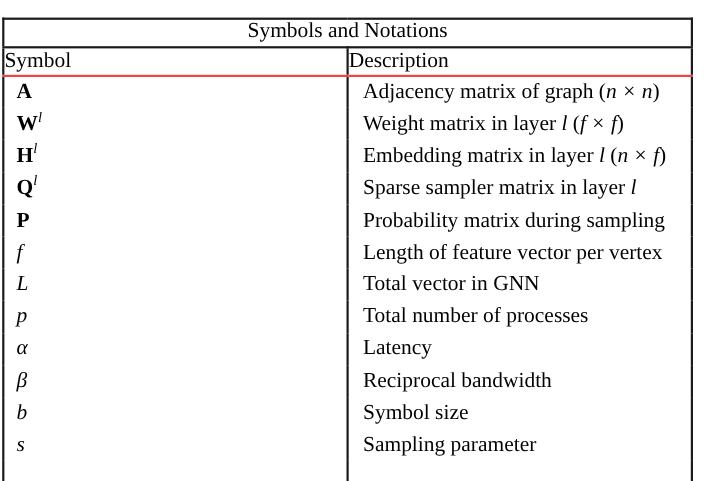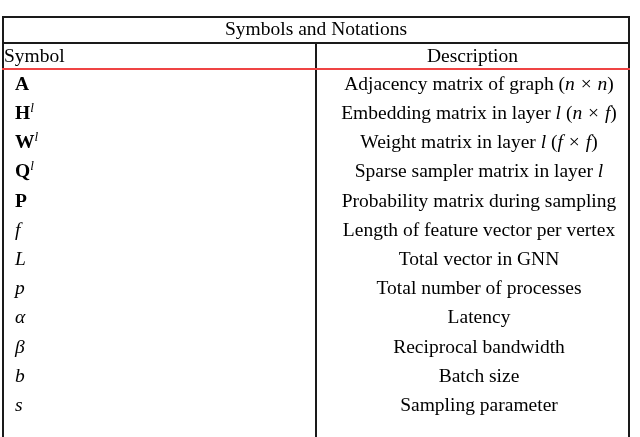--- a/index.html
+++ b/index.html
@@ -64,21 +64,21 @@
   td.col-sym {
     width: 183px;
     padding-left: 11px;
     box-sizing: border-box;
     text-align: left;
     white-space: nowrap;
   }
   td.col-desc {
     padding-left: 13px;
     box-sizing: border-box;
-    text-align: center;
+    text-align: left;
     white-space: nowrap;
     border-left: 2px solid #1a1a1a;
   }
 
   tr.data-row td {
     font-size: 19.5px;
     line-height: 1;
     height: 29.2px;
     padding: 0;
     vertical-align: middle;
@@ -108,26 +108,26 @@
       <tr class="head-row">
         <td class="col-sym">Symbol</td>
         <td class="col-desc">Description</td>
       </tr>
 
     <tr class="data-row">
           <td class="col-sym"><span class="cell-text"><span class="mbf">A</span></span></td>
           <td class="col-desc"><span class="cell-text"><span>Adjacency matrix of graph</span><span> (<span class="mit">n</span> <span class="times">×</span> <span class="mit">n</span>)</span></span></td>
         </tr>
         <tr class="data-row">
+          <td class="col-sym"><span class="cell-text"><span class="mbf">W</span><span class="sup">l</span></span></td>
+          <td class="col-desc"><span class="cell-text"><span>Weight matrix in layer</span><span> <span class="mit">l</span> (<span class="mit">f</span> <span class="times">×</span> <span class="mit">f</span>)</span></span></td>
+        </tr>
+        <tr class="data-row">
           <td class="col-sym"><span class="cell-text"><span class="mbf">H</span><span class="sup">l</span></span></td>
           <td class="col-desc"><span class="cell-text"><span>Embedding matrix in layer</span><span> <span class="mit">l</span> (<span class="mit">n</span> <span class="times">×</span> <span class="mit">f</span>)</span></span></td>
-        </tr>
-        <tr class="data-row">
-          <td class="col-sym"><span class="cell-text"><span class="mbf">W</span><span class="sup">l</span></span></td>
-          <td class="col-desc"><span class="cell-text"><span>Weight matrix in layer</span><span> <span class="mit">l</span> (<span class="mit">f</span> <span class="times">×</span> <span class="mit">f</span>)</span></span></td>
         </tr>
         <tr class="data-row">
           <td class="col-sym"><span class="cell-text"><span class="mbf">Q</span><span class="sup">l</span></span></td>
           <td class="col-desc"><span class="cell-text"><span>Sparse sampler matrix in layer</span><span> <span class="mit">l</span></span></span></td>
         </tr>
         <tr class="data-row">
           <td class="col-sym"><span class="cell-text"><span class="mbf">P</span></span></td>
           <td class="col-desc"><span class="cell-text"><span>Probability matrix during sampling</span></span></td>
         </tr>
         <tr class="data-row">
@@ -145,21 +145,21 @@
         <tr class="data-row">
           <td class="col-sym"><span class="cell-text"><span class="mit">α</span></span></td>
           <td class="col-desc"><span class="cell-text"><span>Latency</span></span></td>
         </tr>
         <tr class="data-row">
           <td class="col-sym"><span class="cell-text"><span class="mit">β</span></span></td>
           <td class="col-desc"><span class="cell-text"><span>Reciprocal bandwidth</span></span></td>
         </tr>
         <tr class="data-row">
           <td class="col-sym"><span class="cell-text"><span class="mit">b</span></span></td>
-          <td class="col-desc"><span class="cell-text"><span>Batch size</span></span></td>
+          <td class="col-desc"><span class="cell-text"><span>Symbol size</span></span></td>
         </tr>
         <tr class="data-row">
           <td class="col-sym"><span class="cell-text"><span class="mit">s</span></span></td>
           <td class="col-desc"><span class="cell-text"><span>Sampling parameter</span></span></td>
         </tr>
         <tr class="data-row">
           <td class="col-sym"></td>
           <td class="col-desc"></td>
         </tr>
       </tbody>

